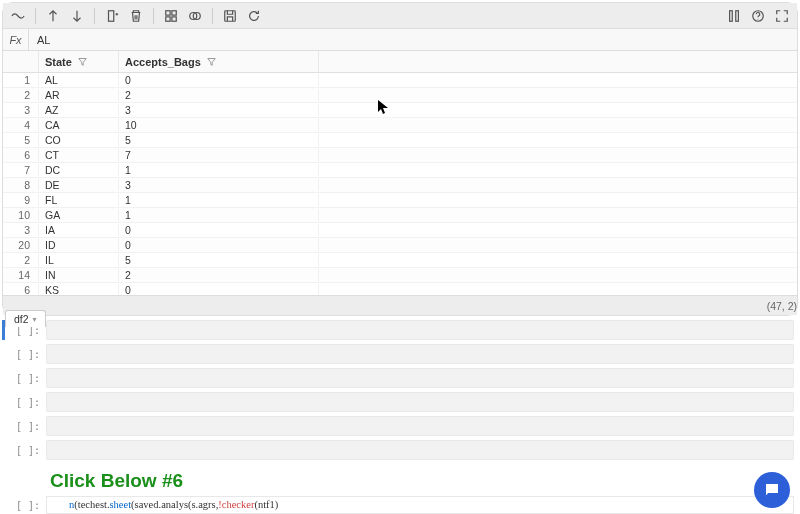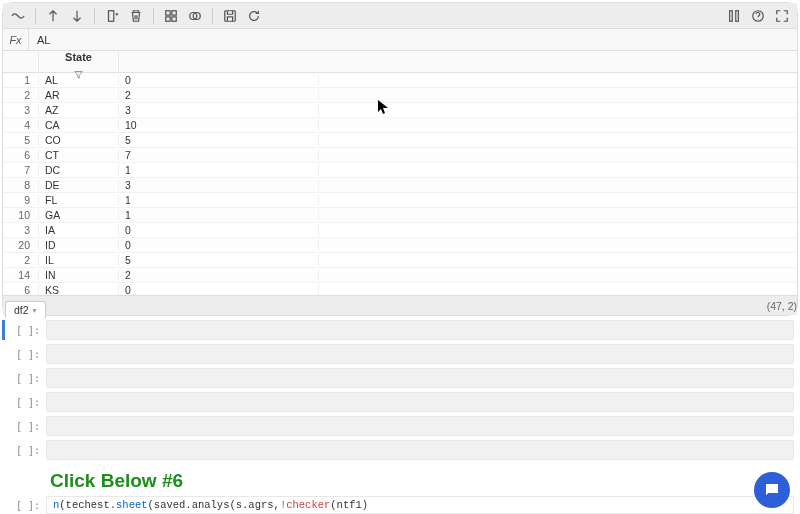--- a/index.html
+++ b/index.html
@@ -10,44 +10,44 @@
   .tbtn { width: 22px; height: 22px; display: flex; align-items: center; justify-content: center; color: #555; cursor: pointer; border-radius: 3px; }
   .tbtn svg { width: 14px; height: 14px; stroke: #555; fill: none; stroke-width: 1.4; }
   .toolbar .right { margin-left: auto; display: flex; gap: 2px; align-items: center; }
   .fxrow { display: flex; align-items: center; height: 22px; background: #f8f8f8; border-bottom: 1px solid #ddd; }
   .fxlabel { width: 26px; text-align: center; font-style: italic; color: #555; border-right: 1px solid #ddd; height: 100%; display:flex;align-items:center;justify-content:center;}
   .fxval { padding: 0 8px; color: #333; flex:1; }
   .grid { background: #fff; height: 244px; overflow: hidden; position: relative; }
   .ghead { display: flex; height: 22px; background: #fafafa; border-bottom: 1px solid #e0e0e0; font-weight: bold; font-size: 11px; }
   .gh-rownum { width: 36px; border-right: 1px solid #e8e8e8; }
   .gh-col { display: flex; align-items: center; padding: 0 6px; border-right: 1px solid #e8e8e8; gap: 6px; position:relative;}
-  .gh-col.state { width: 80px; flex-direction: column; }
+  .gh-col.state { width: 80px; }
   .gh-col.bags { width: 200px; }
   .filter-ic svg { width:9px; height:9px; stroke:#999; fill:none; stroke-width:1.3;}
   .gbody { height: 222px; overflow: hidden; }
   .grow { display: flex; height: 15px; align-items: center; border-bottom: 1px solid #f2f2f2; font-size: 10.5px;}
   .grow:nth-child(even){ background:#fdfdfd;}
   .gc-num { width: 36px; text-align: right; padding-right: 8px; color: #666; border-right:1px solid #f0f0f0;}
   .gc-state { width: 80px; padding-left: 6px; border-right:1px solid #f0f0f0;}
   .gc-bags { width: 200px; padding-left: 6px; border-right:1px solid #f0f0f0;}
   .gfoot { display:flex; align-items:center; height:20px; background:#ededed; border-top:1px solid #ddd; font-size:10.5px;}
-  .tab { background:#fff; border:1px solid #ccc; border-bottom:none; padding:2px 8px; margin-left:2px; display:flex; align-items:center; gap:4px; position:relative; top:4px; border-radius:3px 3px 0 0;}
+  .tab { background:#fff; border:1px solid #ccc; border-bottom:none; padding:2px 8px; margin-left:2px; display:flex; align-items:center; gap:4px; position:relative; top:13px; border-radius:3px 3px 0 0;}
   .tab .dd { font-size:8px; color:#999;}
   .dims { margin-left:auto; padding-right:0; color:#666;}
   .cells { margin: 4px 2px; }
   .cellrow { display:flex; align-items:stretch; margin-bottom:4px; height:20px;}
   .cellrow.active .prompt { border-left: 3px solid #3b7dd8; }
   .prompt { width: 44px; color:#888; font-size:10px; display:flex; align-items:center; justify-content:flex-end; padding-right:6px; font-family: monospace;}
   .cellbody { flex:1; background:#f2f2f2; border:1px solid #e8e8e8; border-radius:2px; margin-right:4px;}
   .heading { color:#1a8f1a; font-weight:bold; font-size:19px; padding: 6px 0 4px 50px;}
   .chatbtn { position:absolute; bottom:6px; right:10px; width:36px; height:36px; background:#2d5fd8; border-radius:50%; display:flex; align-items:center; justify-content:center;}
   .chatbtn svg { width:18px; height:18px; fill:#fff;}
   .cursor { position:absolute; left:378px; top:100px; pointer-events:none;}
   .cursor svg{ width:12px; height:16px;}
-  .codecell { flex:1; background:#fff; border:1px solid #e8e8e8; font-family:Liberation Mono, monospace; font-size:10.5px; padding:2px 6px; color:#333; margin-right:4px; overflow:hidden; white-space:nowrap;}
+  .codecell { flex:1; background:#fff; border:1px solid #e8e8e8; font-family:Liberation Serif, serif; font-size:10.5px; padding:2px 22px; color:#333; margin-right:4px; overflow:hidden; white-space:nowrap;}
   .codecell .kw{color:#0066cc;} .codecell .err{color:#d04040;}
 </style>
 </head>
 <body>
 
 <div class="panel" style="margin-top:2px;border-radius:11px;">
   <div class="toolbar">
     <div class="tbtn">
         <svg viewBox="0 0 16 16">
           <path d="M1 8 Q4 3 8 8 T15 8"></path>
@@ -129,20 +129,26 @@
   </div>
   <div class="grid">
     <div class="ghead">
       <div class="gh-rownum"></div>
       <div class="gh-col state">
         <span>State</span>
         <span class="filter-ic"><svg viewBox="0 0 12 12">
               <path d="M1 2h10L7 7v4l-2-1V7z"></path>
             </svg></span>
       </div>
+      <div class="gh-col bags">
+        <span>Accepts_Bags</span>
+        <span class="filter-ic"><svg viewBox="0 0 12 12">
+              <path d="M1 2h10L7 7v4l-2-1V7z"></path>
+            </svg></span>
+      </div>
     </div>
     <div class="gbody" id="gbody">
         <div class="grow">
           <div class="gc-num">1</div>
           <div class="gc-state">AL</div>
           <div class="gc-bags">0</div>
         </div>
         <div class="grow">
           <div class="gc-num">2</div>
           <div class="gc-state">AR</div>

